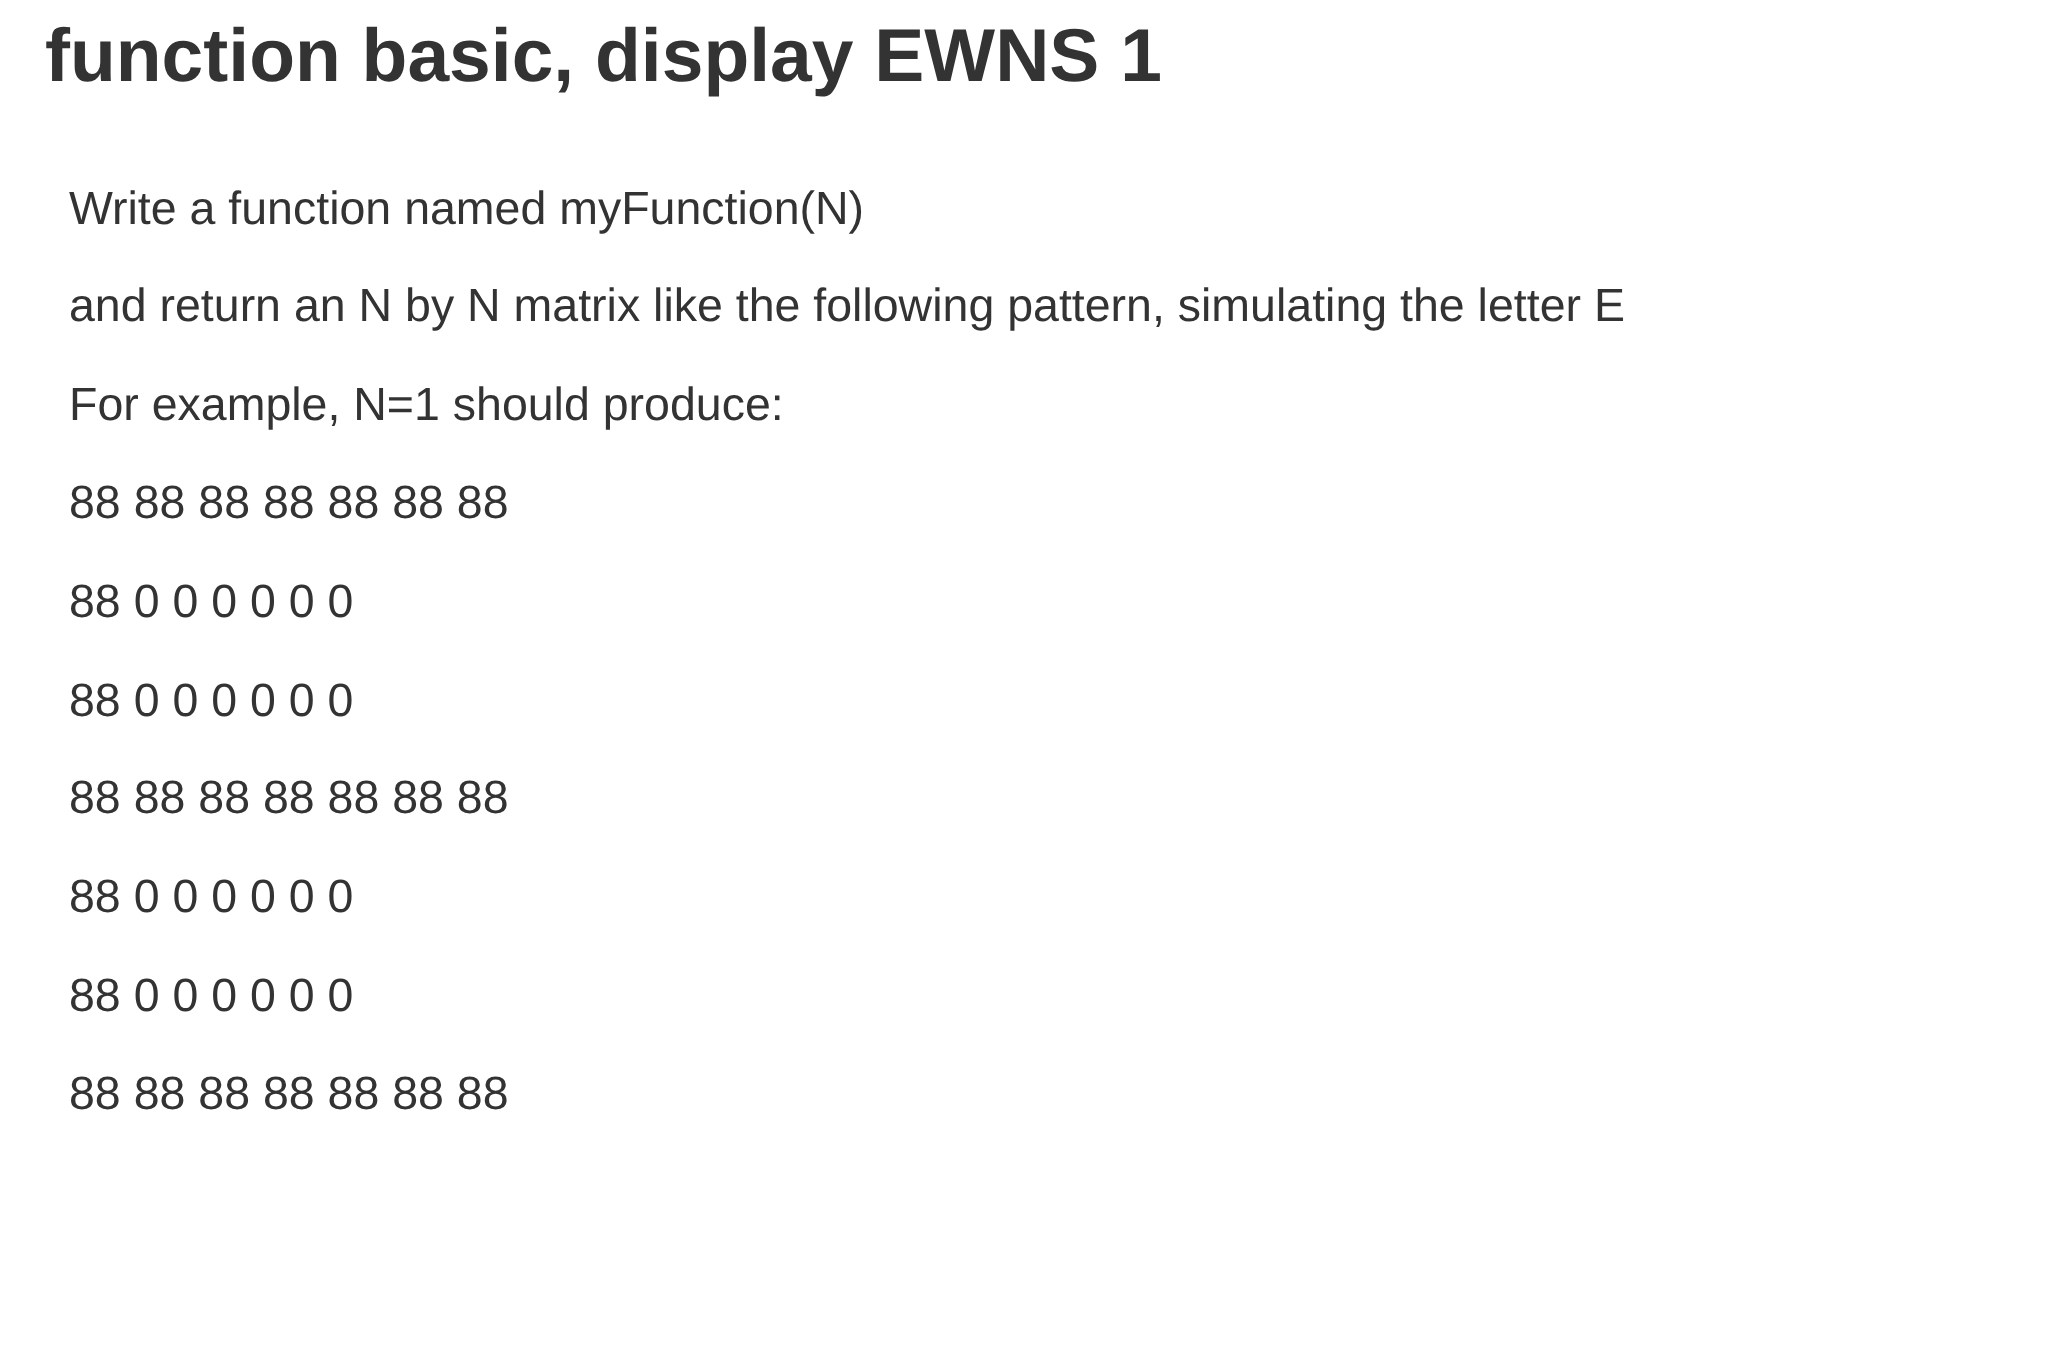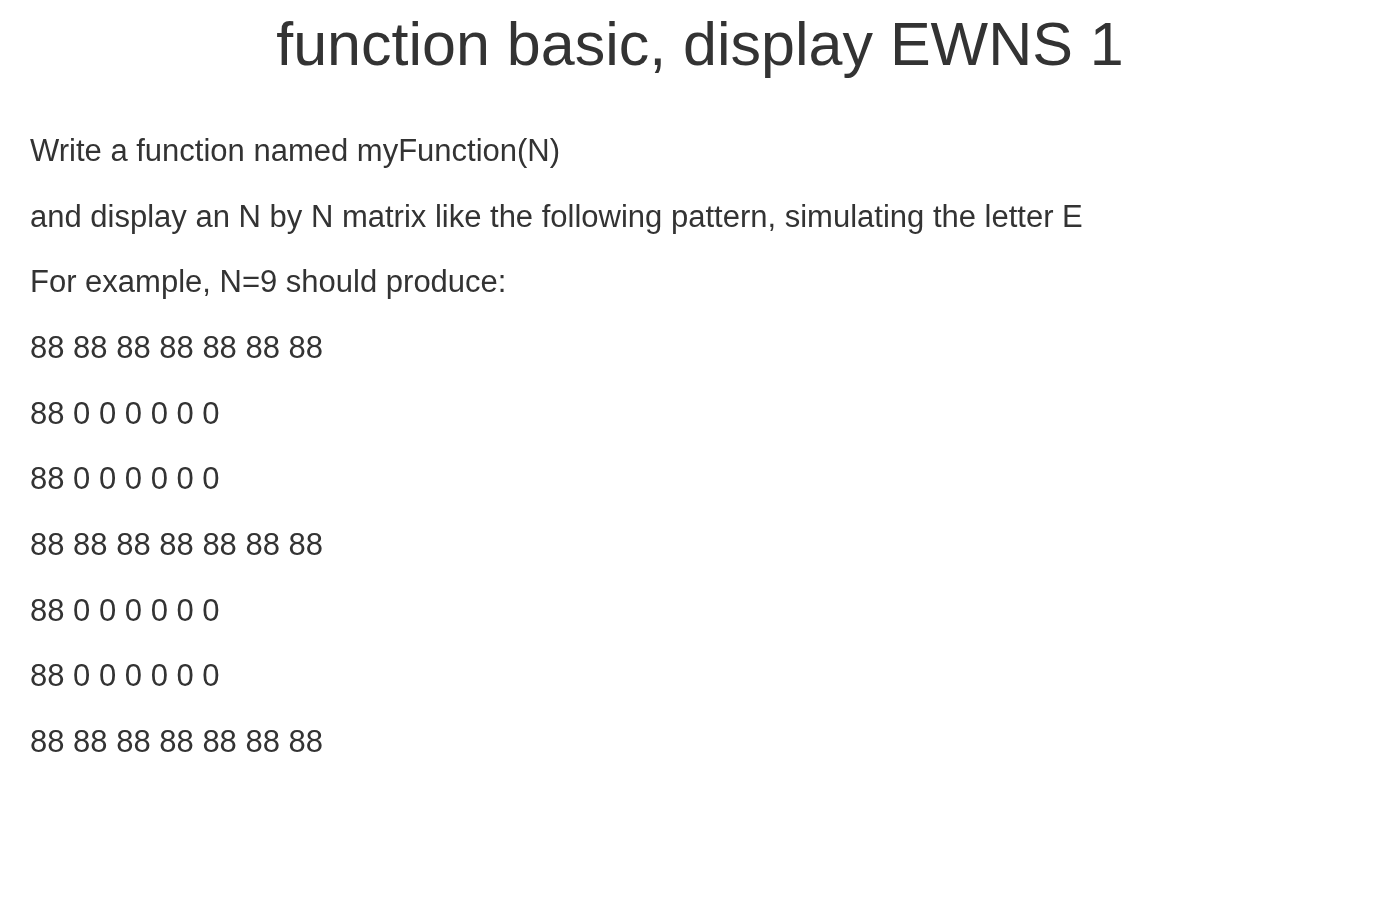--- a/index.html
+++ b/index.html
@@ -12,48 +12,47 @@
     width: 1380px;
     height: 906px;
     padding: 0 10px 0 30px;
     overflow: hidden;
     color: #333333;
     font-family: "Liberation Sans", sans-serif;
     font-size: 31px;
     line-height: 1.15;
   }
   h1.doc-title {
-    font-size: 61px;
-    font-weight: normal;
+    font-size: 50px;
+    font-weight: bold;
     line-height: 1.15;
     margin: 9px 0 54px 0;
     white-space: nowrap;
-    text-align: center;
   }
   p.doc-line {
-    margin: 30px 0;
+    margin: 30px 16px;
     white-space: nowrap;
   }
   .matrix-row {
     white-space: pre; 
   }
 </style>
 </head>
 <body>
 
 <main>
 
   <h1 class="doc-title">function basic, display EWNS 1</h1>
 
   <p class="doc-line">Write a function named myFunction(N)</p>
 
 
-  <p class="doc-line">and display an N by N matrix like the following pattern, simulating the letter E</p>
+  <p class="doc-line">and return an N by N matrix like the following pattern, simulating the letter E</p>
 
-  <p class="doc-line">For example, N=9 should produce:</p>
+  <p class="doc-line">For example, N=1 should produce:</p>
 
   <section>
     <p class="doc-line matrix-row">88    88    88    88    88    88    88</p>
     <p class="doc-line matrix-row">88     0     0     0     0     0     0</p>
     <p class="doc-line matrix-row">88     0     0     0     0     0     0</p>
     <p class="doc-line matrix-row">88    88    88    88    88    88    88</p>
     <p class="doc-line matrix-row">88     0     0     0     0     0     0</p>
     <p class="doc-line matrix-row">88     0     0     0     0     0     0</p>
     <p class="doc-line matrix-row">88    88    88    88    88    88    88</p>
   </section>

